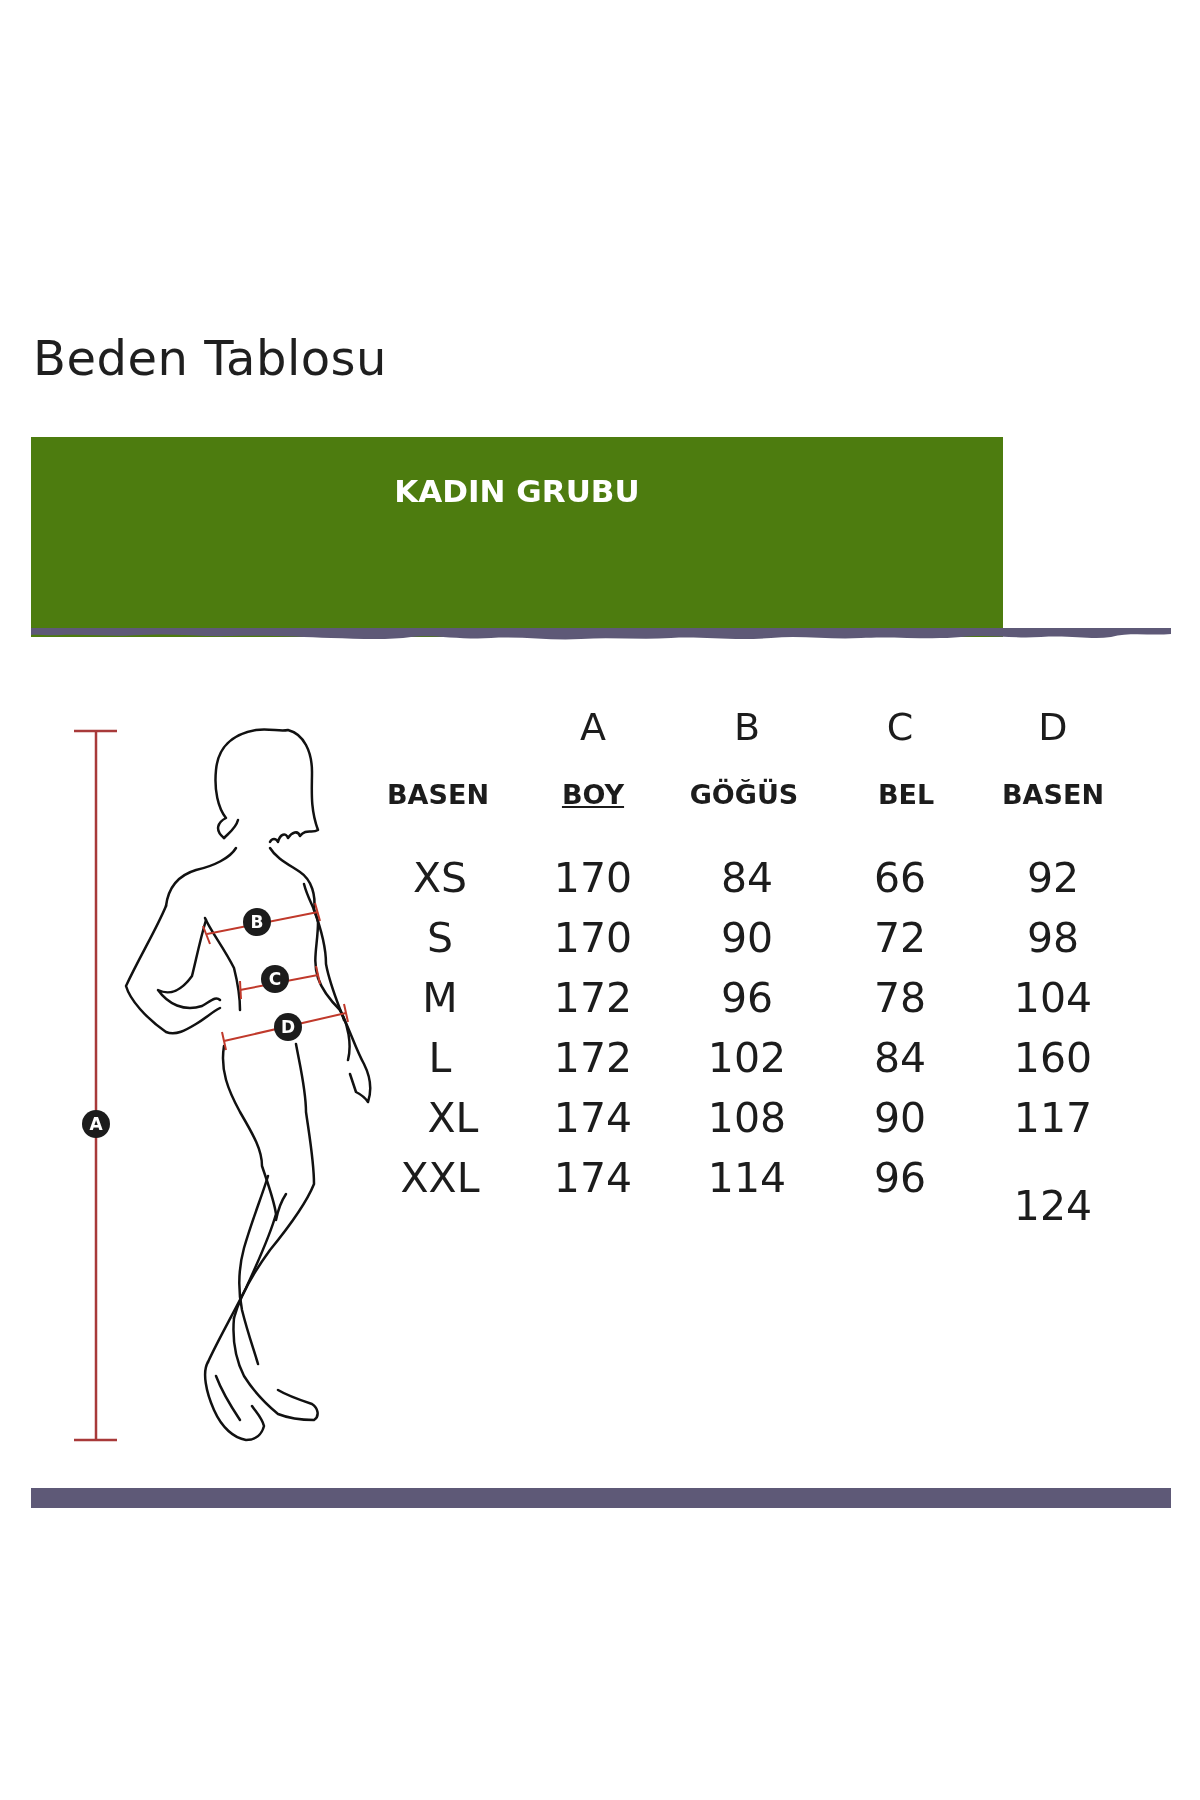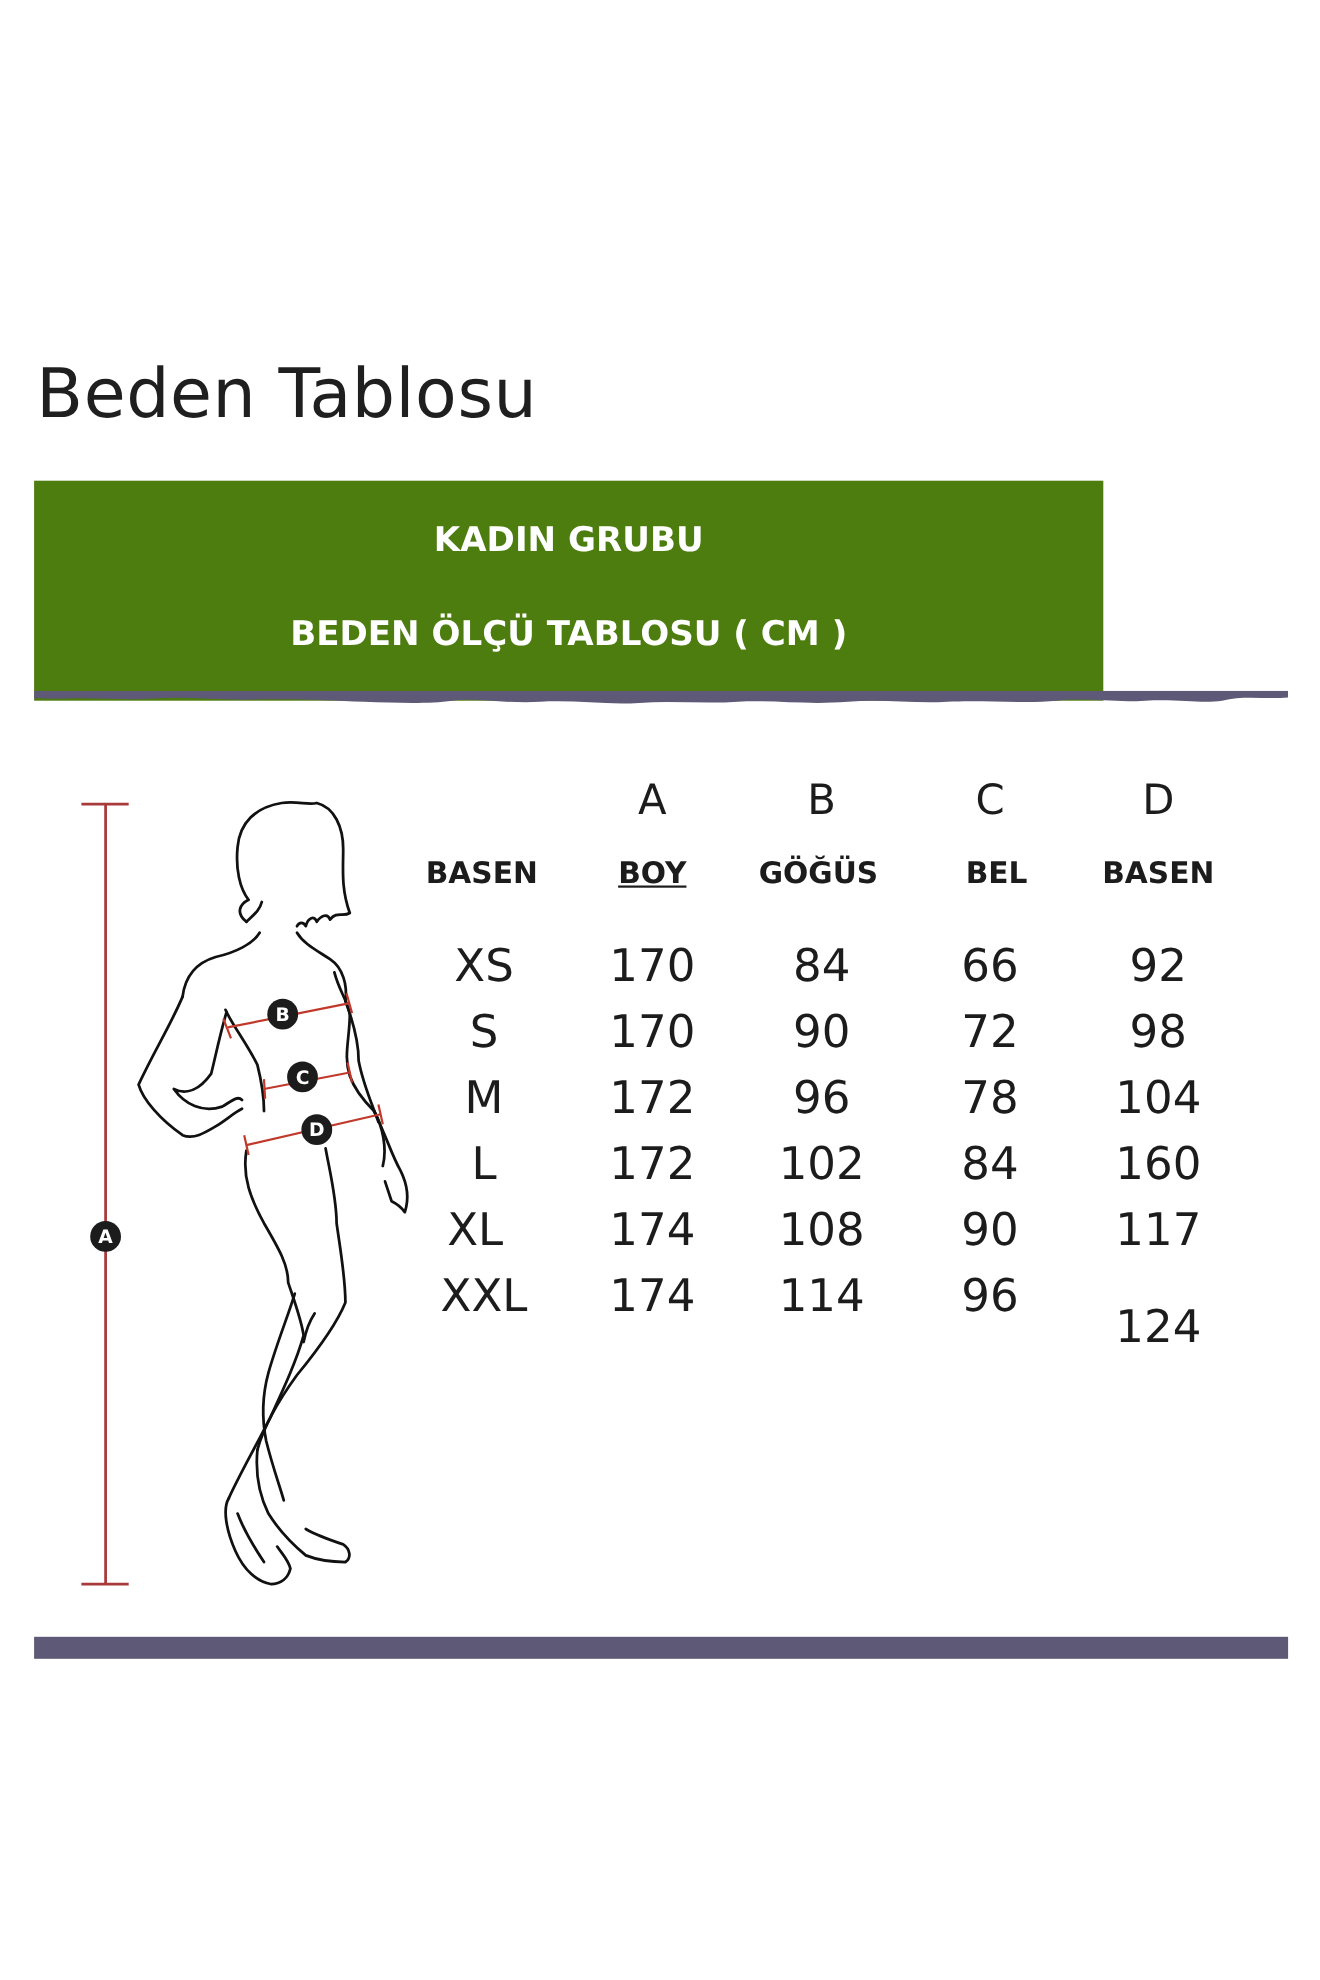--- a/index.html
+++ b/index.html
@@ -13,21 +13,21 @@
       position: relative;
       overflow: hidden;
       font-family: "DejaVu Sans", sans-serif;
       color: #1c1c1c;
     }
     .page-title {
       position: absolute;
       left: 33px;
       top: 318px;
       font-family: "DejaVu Sans", sans-serif;
-      font-size: 62px;
+      font-size: 48px;
       font-weight: 500;
       letter-spacing: 0.5px;
       color: #1f1f1f;
       line-height: 80px;
       white-space: nowrap;
     }
     .banner {
       position: absolute;
       left: 31px;
       top: 437px;
@@ -123,21 +123,20 @@
       fill: #ffffff;
     }
   </style>
 </head>
 <body>
 
 <div class="page-title">Beden Tablosu</div>
 
 <div class="banner">
   <div class="banner-line1">KADIN GRUBU</div>
-  <div class="banner-line2">BEDEN ÖLÇÜ TABLOSU ( CM )</div>
 </div>
 
 <svg class="banner-edge" viewBox="0 0 1140 16" preserveAspectRatio="none">
   <path d="M0,0 L1140,0 L1140,6 C1120,8 1100,4 1080,9 C1060,12 1040,7 1010,9 C980,11 960,6 930,9 C900,12 860,8 830,10 C800,12 770,7 740,10 C700,13 670,8 640,10 C610,12 580,9 550,11 C520,13 490,8 460,10 C430,12 400,6 380,9 C360,12 330,11 300,10 C270,9 240,7 200,8 C170,9 140,5 110,7 C80,9 60,6 30,7 C15,8 5,6 0,7 Z" fill="#5e5977"></path>
 </svg>
 
 <svg class="figure-wrap" viewBox="40 700 340 760" width="340" height="760">
 
   <g>
     <line x1="74" y1="731" x2="117" y2="731" stroke="#a83a3a" stroke-width="2.5"></line>
@@ -241,21 +240,21 @@
 
   <div>
     <div class="cell" style="left:440px; top:1038px;">L</div>
     <div class="cell" style="left:593px; top:1038px;">172</div>
     <div class="cell" style="left:747px; top:1038px;">102</div>
     <div class="cell" style="left:900px; top:1038px;">84</div>
     <div class="cell" style="left:1053px; top:1038px;">160</div>
   </div>
 
   <div>
-    <div class="cell" style="left:432px; top:1098px;">XL</div>
+    <div class="cell" style="left:453px; top:1098px;">XL</div>
     <div class="cell" style="left:593px; top:1098px;">174</div>
     <div class="cell" style="left:747px; top:1098px;">108</div>
     <div class="cell" style="left:900px; top:1098px;">90</div>
     <div class="cell" style="left:1053px; top:1098px;">117</div>
   </div>
 
   <div>
     <div class="cell" style="left:440px; top:1158px;">XXL</div>
     <div class="cell" style="left:593px; top:1158px;">174</div>
     <div class="cell" style="left:747px; top:1158px;">114</div>

